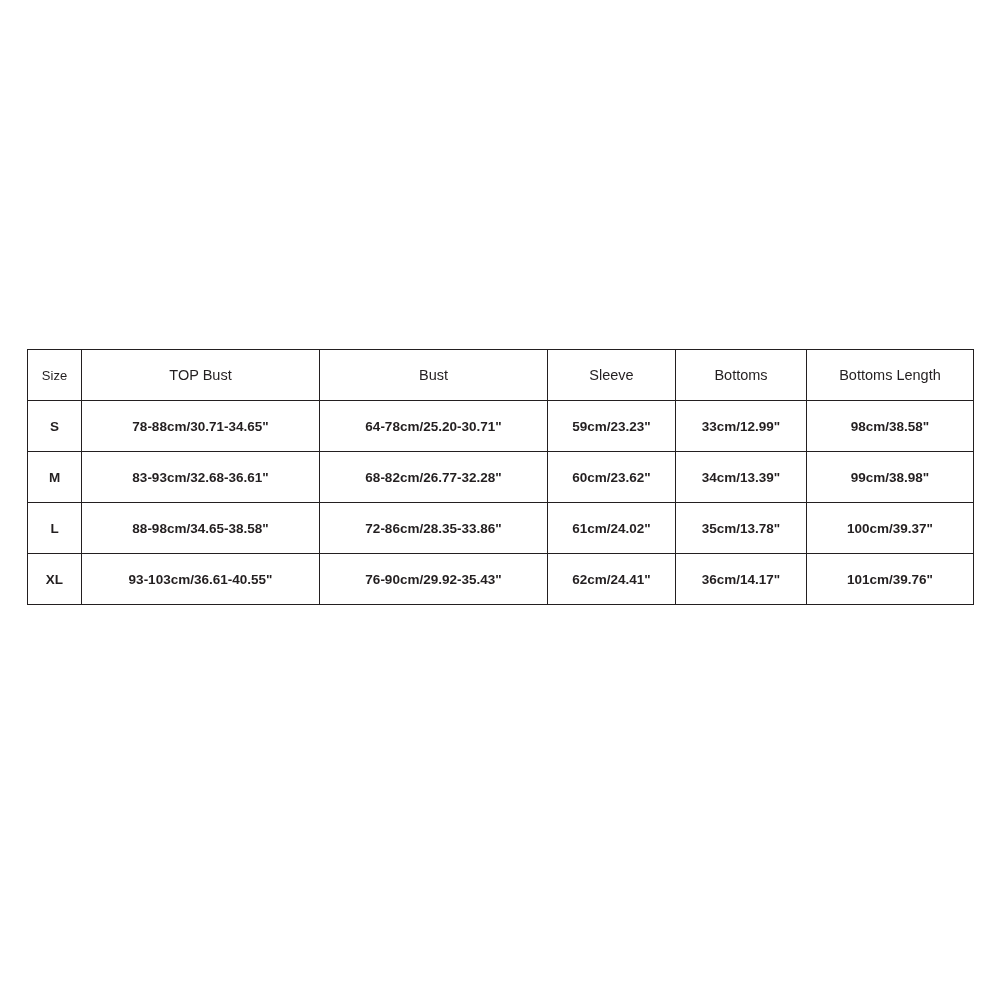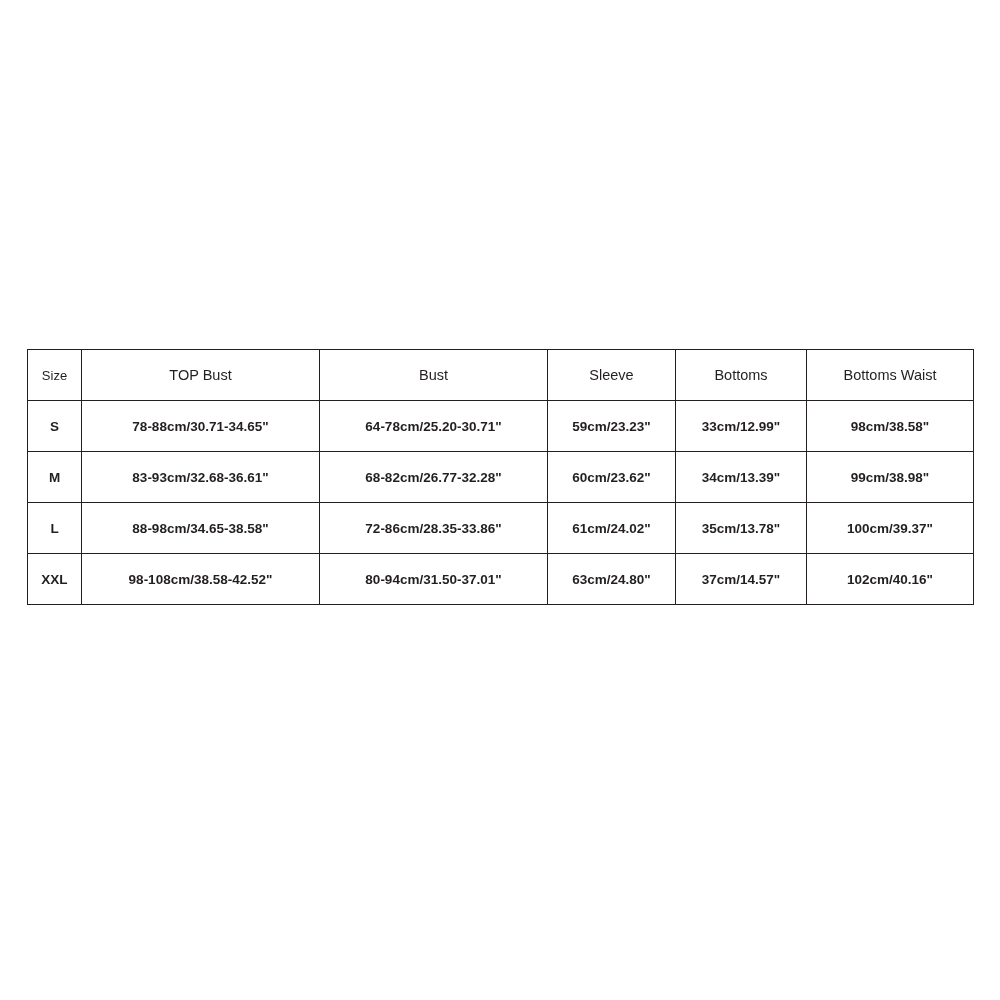--- a/index.html
+++ b/index.html
@@ -79,21 +79,21 @@
         <col class="c-length">
         <col class="c-bottom">
       </colgroup>
       <thead>
         <tr>
           <th class="hdr-size">Size</th>
           <th>TOP Bust</th>
           <th>Bust</th>
           <th>Sleeve</th>
           <th>Bottoms</th>
-          <th>Bottoms Waist</th>
+          <th>Bottoms Length</th>
         </tr>
       </thead>
       <tbody>
         <tr>
           <td class="cell-size">S</td>
           <td>78-88cm/30.71-34.65"</td>
           <td>64-78cm/25.20-30.71"</td>
           <td>59cm/23.23"</td>
           <td>33cm/12.99"</td>
           <td>98cm/38.58"</td>
@@ -108,23 +108,23 @@
         </tr>
         <tr>
           <td class="cell-size">L</td>
           <td>88-98cm/34.65-38.58"</td>
           <td>72-86cm/28.35-33.86"</td>
           <td>61cm/24.02"</td>
           <td>35cm/13.78"</td>
           <td>100cm/39.37"</td>
         </tr>
         <tr>
-          <td class="cell-size">XXL</td>
-          <td>98-108cm/38.58-42.52"</td>
-          <td>80-94cm/31.50-37.01"</td>
-          <td>63cm/24.80"</td>
-          <td>37cm/14.57"</td>
-          <td>102cm/40.16"</td>
+          <td class="cell-size">XL</td>
+          <td>93-103cm/36.61-40.55"</td>
+          <td>76-90cm/29.92-35.43"</td>
+          <td>62cm/24.41"</td>
+          <td>36cm/14.17"</td>
+          <td>101cm/39.76"</td>
         </tr>
       </tbody>
     </table>
   </div>
 </div>
 
 </body></html>

